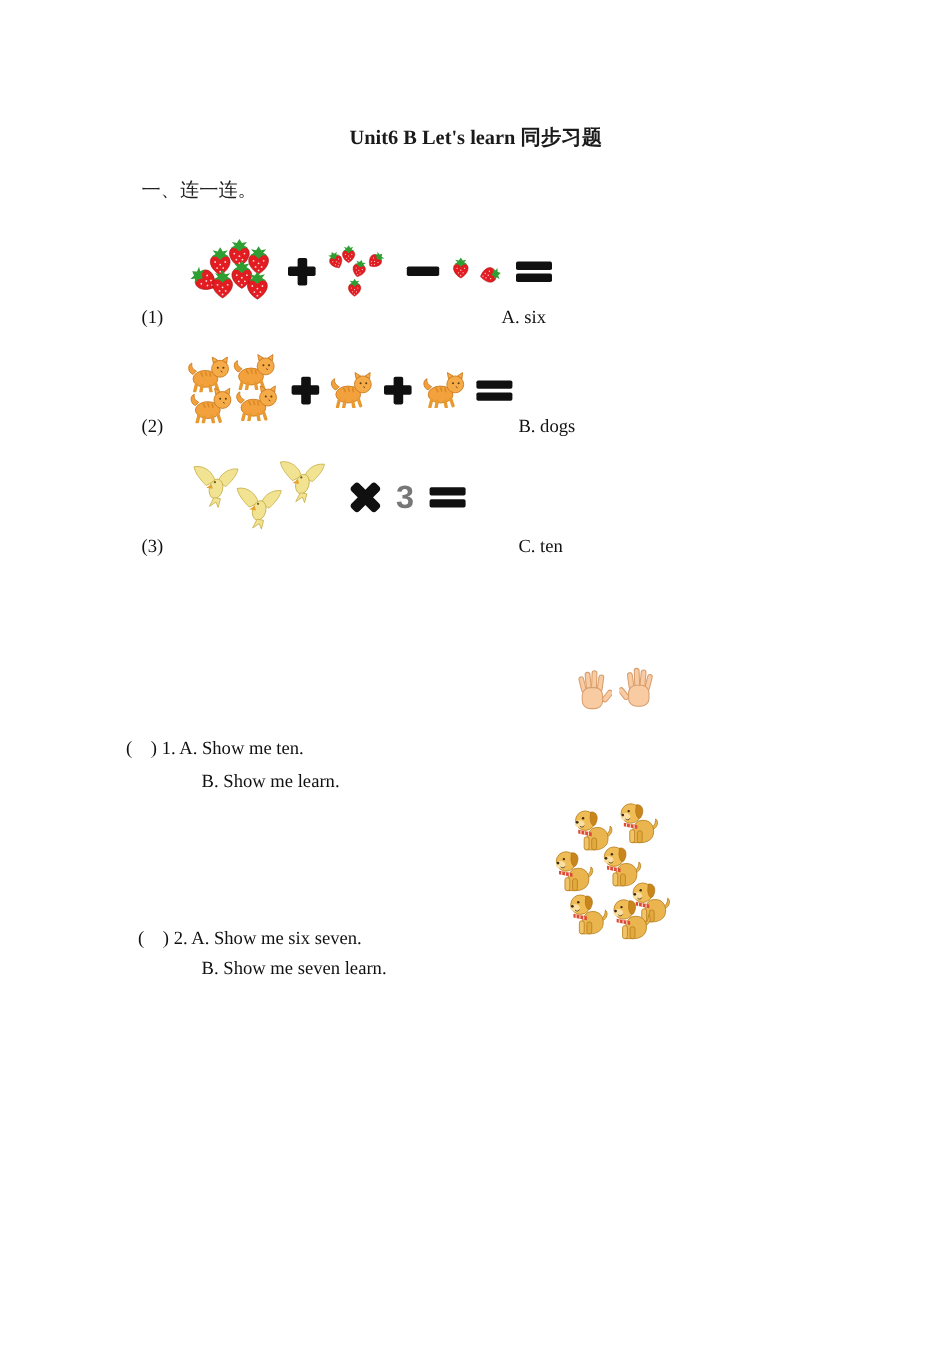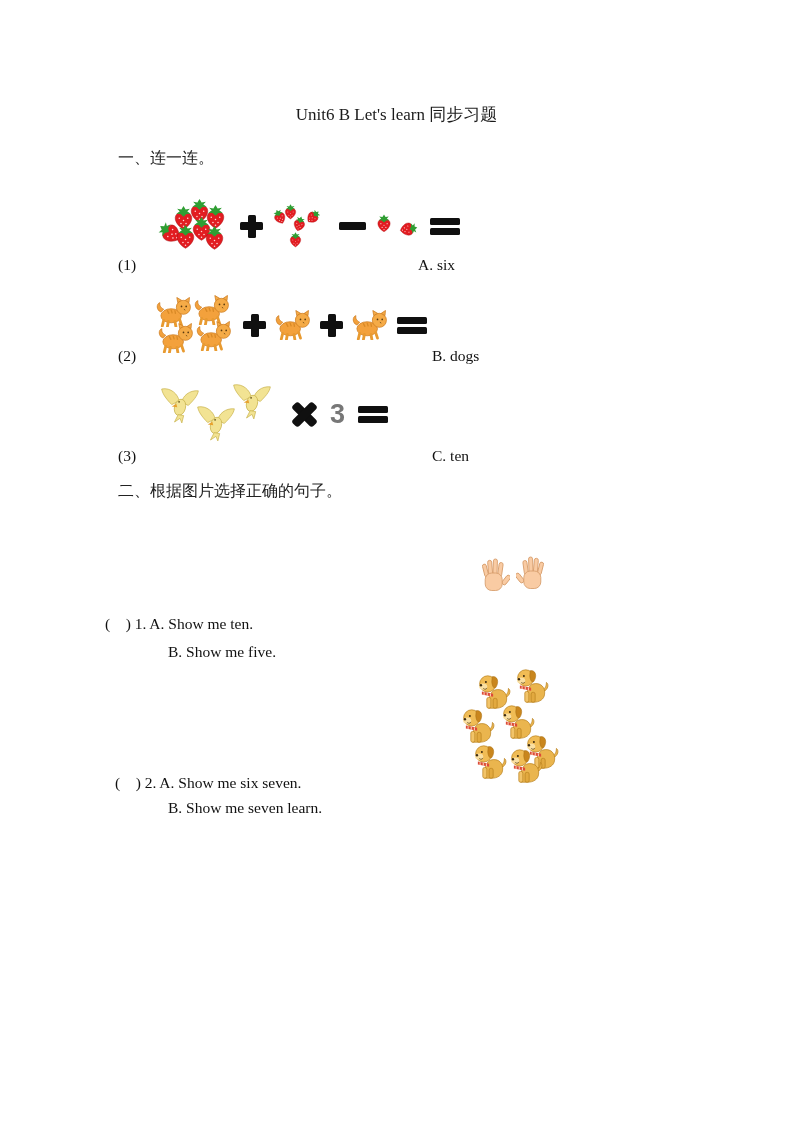--- a/index.html
+++ b/index.html
@@ -7,21 +7,21 @@
     position:relative;
     width:793px;height:1122px;
     margin:0 auto;
     background:#ffffff;
     font-family:"Liberation Serif","DejaVu Serif",serif;
     color:#1a1a1a;
     overflow:hidden;
   }
   .title{
     position:absolute;top:103px;left:0;width:100%;
-    text-align:center;font-size:17px;font-weight:normal;margin:0;
+    text-align:center;font-size:17px;font-weight:bold;margin:0;
     font-family:"Liberation Serif","DejaVu Serif",serif;
   }
   .heading{
     position:absolute;left:118px;font-size:16px;color:#222;white-space:pre;
   }
   .lbl{
     position:absolute;font-size:15.5px;white-space:pre;color:#111;
   }
   
   .eq{position:absolute;display:flex;align-items:center;gap:8px;}
@@ -277,32 +277,31 @@
           <use href="#sym-bird" xlink:href="#sym-bird"></use>
         </svg>
       </div>
     <span class="op op-times" style="margin-left:14px"></span>
     <span class="mult">3</span>
     <span class="op op-equals"></span>
   </div>
   <div class="lbl" style="left:118px;top:447px">(3)</div>
   <div class="lbl" style="left:432px;top:447px">C. ten</div>
 
-  <div class="heading" style="top:481px">二、根据图片选择正确的句子。</div>
 
   <div class="grp g-hands" style="position:absolute;left:478px;top:553px">
       <svg class="icon icon-hand">
         <use href="#sym-hand" xlink:href="#sym-hand"></use>
       </svg>
       <svg class="icon icon-hand">
         <use href="#sym-hand" xlink:href="#sym-hand"></use>
       </svg>
     </div>
   <div class="lbl" style="left:105px;top:615px"><span>(    ) 1. </span><span>A. Show me ten.</span></div>
-  <div class="lbl" style="left:168px;top:643px">B. Show me five.</div>
+  <div class="lbl" style="left:168px;top:643px">B. Show me learn.</div>
 
   <div class="grp g-dogs" style="position:absolute;left:452px;top:668px">
       <svg class="icon icon-dog">
         <use href="#sym-dog" xlink:href="#sym-dog"></use>
       </svg>
       <svg class="icon icon-dog">
         <use href="#sym-dog" xlink:href="#sym-dog"></use>
       </svg>
       <svg class="icon icon-dog">
         <use href="#sym-dog" xlink:href="#sym-dog"></use>

